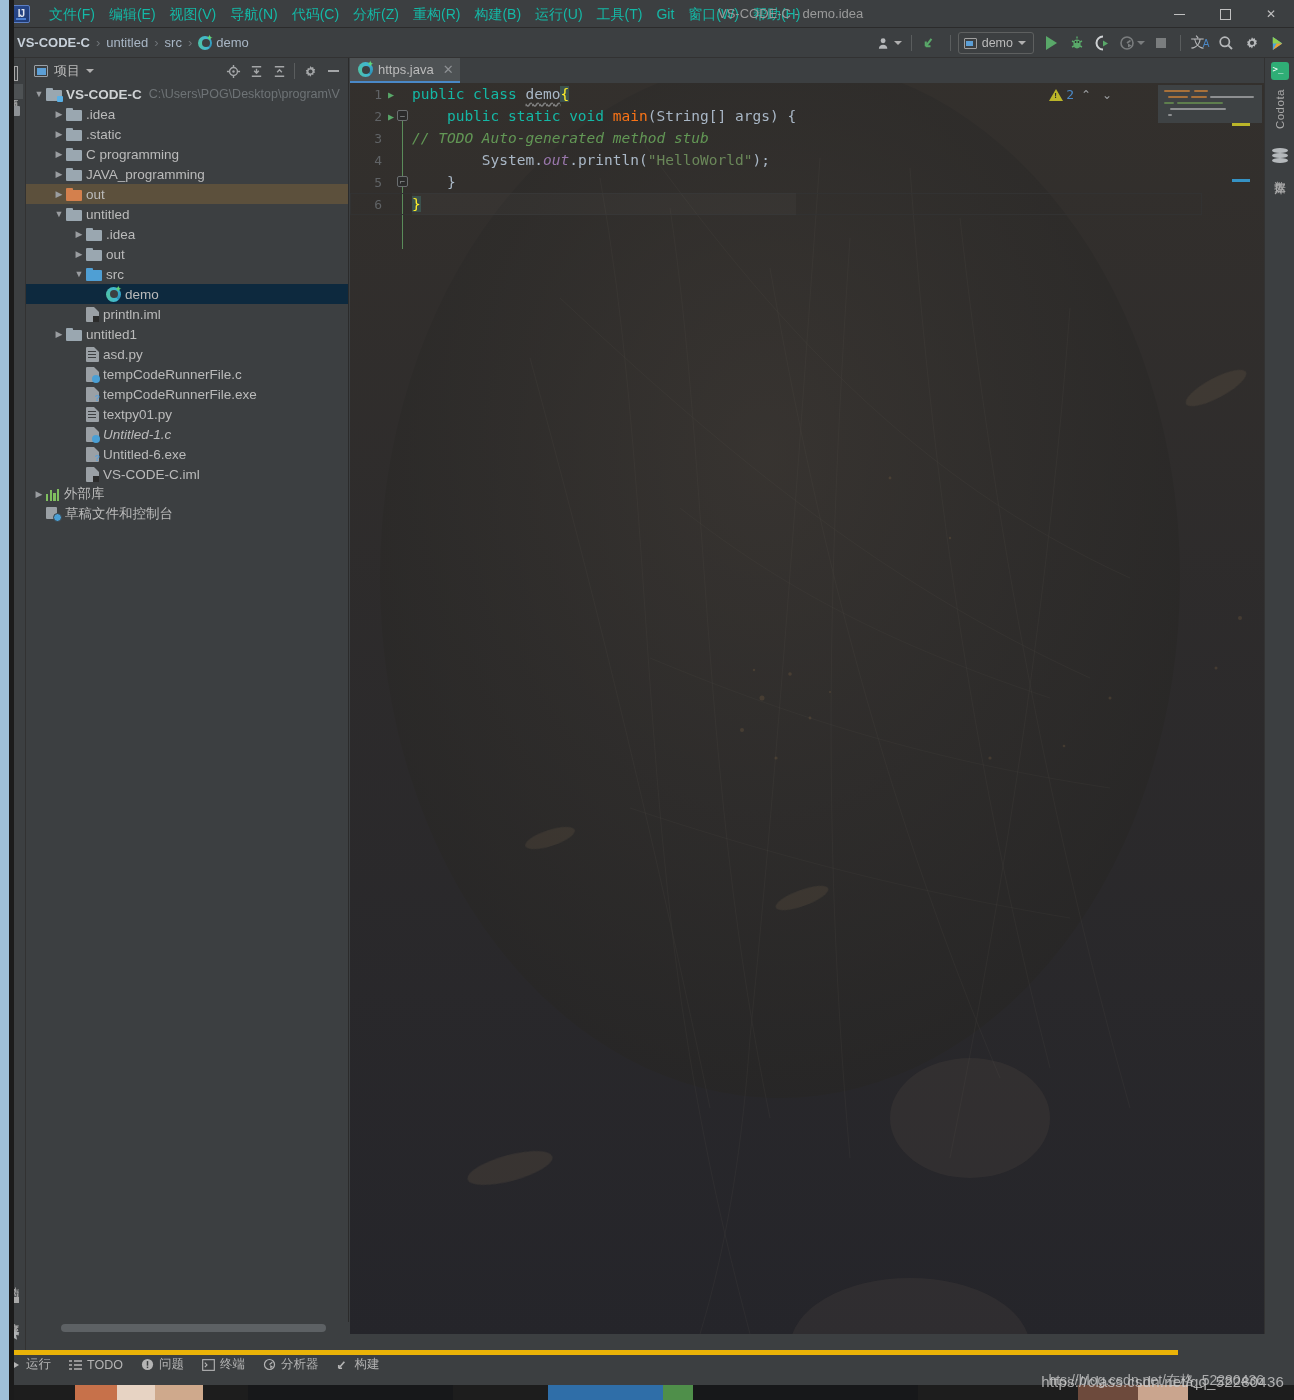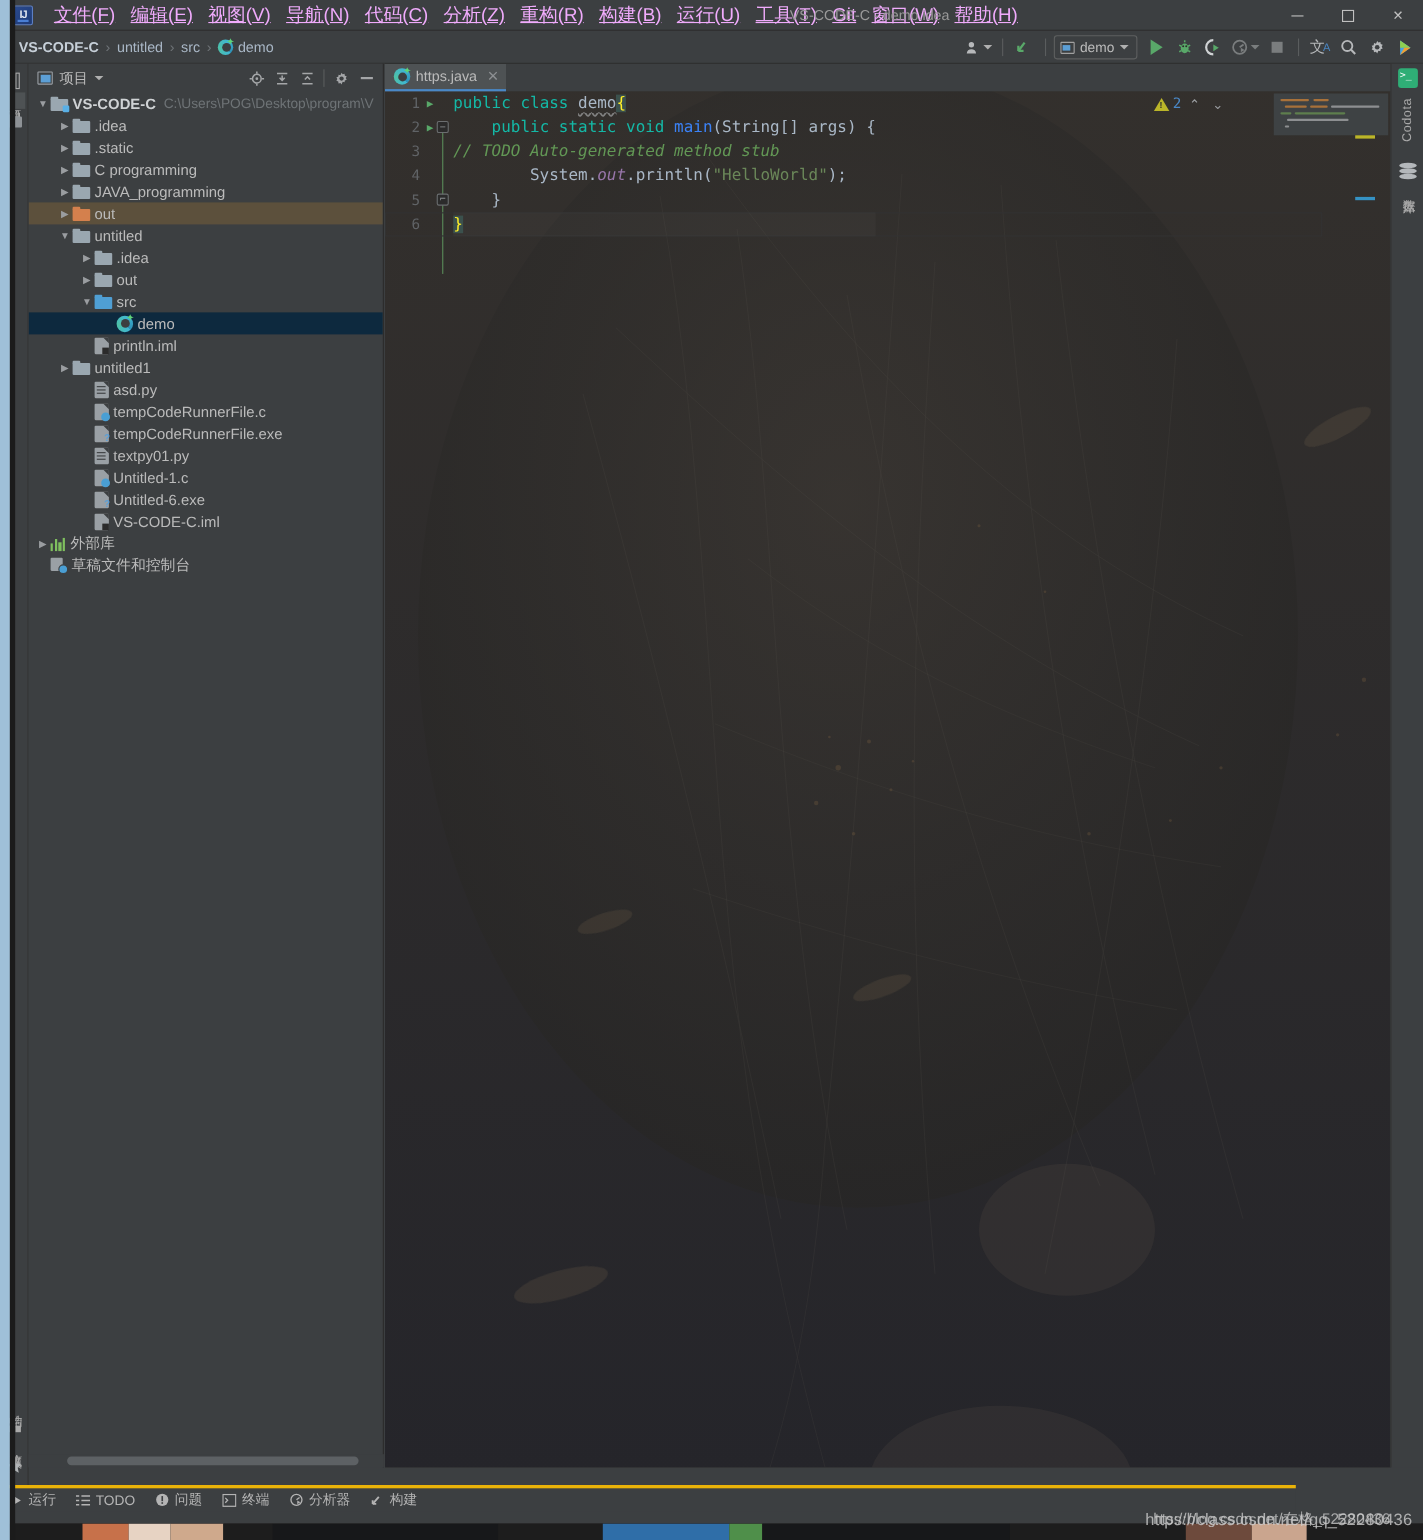--- a/index.html
+++ b/index.html
@@ -24,22 +24,22 @@
     border: 1px solid #5c7fc4; border-radius: 2px;
     color: #dfe4ee; font-size: 10px; font-weight: bold;
     display: flex; align-items: center; justify-content: center;
     letter-spacing: -1px; position: relative; flex: none;
   }
   .ij-logo::after {
     content:""; position:absolute; left:3px; right:3px; bottom:2px; height:2px; background:#4a7fd4;
   }
   .menubar { display: flex; align-items: center; height: 28px; }
   .menu-item {
-    padding: 3px 7px; font-size: 17px; color: #f0abfc; cursor: default;
-    white-space: nowrap; line-height: 18px; text-decoration: underline;
+    padding: 3px 7px; font-size: 14px; color: #14b8a6; cursor: default;
+    white-space: nowrap; line-height: 18px;
   }
   .win-title {
     position: absolute; left: 718px; top: 0; height: 28px; line-height: 28px;
     font-size: 13px; color: #9a9a9a; white-space: nowrap;
   }
   .wbtns { position: absolute; right: 0; top: 0; height: 28px; display: flex; }
   .wbtn {
     width: 46px; height: 28px; display: flex; align-items: center; justify-content: center;
     color: #c0c0c0; font-size: 12px;
   }
@@ -187,21 +187,21 @@
 
   .code {
     position: absolute; left: 62px; top: 0; z-index: 2;
     font-family: "DejaVu Sans Mono", "Liberation Mono", monospace;
     font-size: 14.5px; line-height: 22px; white-space: pre;
   }
   .cl-row { height: 22px; }
   .cl-row.hl { background: rgba(255,255,255,0.028); }
   .kw { color: #14b8a6; }
   .cls { color: #a9b7c6; }
-  .fnm { color: #3b82f6; }
+  .fnm { color: #f97316; }
   .plain { color: #a9b7c6; }
   .cmt { color: #629755; font-style: italic; }
   .str { color: #6a8759; }
   .fld { color: #9876aa; font-style: italic; }
   .brace-hl { background: #3b514d; color:#ffef28; }
   .sq { text-decoration: underline; text-decoration-style: wavy; text-decoration-color: #808080; text-underline-offset: 3px;}
   .curline { position:absolute; left:0; width: 852px; height:22px; border:1px solid #323232; }
 
   
   .insp { position: absolute; right: 148px; top: 4px; display: flex; align-items: center; gap: 3px; z-index: 4;}
@@ -223,21 +223,21 @@
     display: flex; flex-direction: column; align-items: center; padding-top: 4px; gap: 2px;
   }
   .codota-ic { width: 18px; height: 18px; border-radius: 3px; background:#2fae76; position:relative; }
   .codota-ic::after{content:">_";position:absolute;left:2px;top:2px;font-size:9px;color:#fff;font-family:"DejaVu Sans Mono",monospace;}
   .db-ic { width:16px;height:15px;position:relative; }
   .db-ic span { position:absolute;left:0;width:16px;height:5px;border-radius:50%;background:#b4b8bb;}
 
   
   .statusstrip {
     position: absolute; left: 0; bottom: 26px; width: 1178px; height: 24px;
-    background: #3c3f41; display: flex; align-items: center; border-top: 3px solid #eab308; text-align: right;
+    background: #3c3f41; display: flex; align-items: center; border-top: 5px solid #eab308; text-align: right;
   }
   .sbtn {
     display: flex; align-items: center; gap: 5px; height: 22px; padding: 0 9px;
     font-size: 12.5px; color: #b4b4b4;
   }
   .statusbar {
     position: absolute; left: 0; bottom: 6px; width: 1294px; height: 21px;
     background: #3c3f41; display: flex; align-items: center;
   }
   .sb-left { display: flex; align-items: center; gap: 7px; padding-left: 12px; font-size: 12.5px; color: #b4b4b4;}
@@ -617,21 +617,21 @@
           </span>
           <span class="tlabel">tempCodeRunnerFile.exe</span>
         </div>
         <div class="trow" style="padding-left: 46px;">
           <span class="tarrow"></span>
           <span style="display: flex; align-items: center;">
             <span class="doc py"></span>
           </span>
           <span class="tlabel">textpy01.py</span>
         </div>
-        <div class="trow" style="padding-left: 46px;">
+        <div class="trow" style="padding-left: 46px; font-style: italic;">
           <span class="tarrow"></span>
           <span style="display: flex; align-items: center;">
             <span class="doc">
               <span class="ov" style="background:#4a9fd4"></span>
             </span>
           </span>
           <span class="tlabel">Untitled-1.c</span>
         </div>
         <div class="trow" style="padding-left: 46px;">
           <span class="tarrow"></span>

